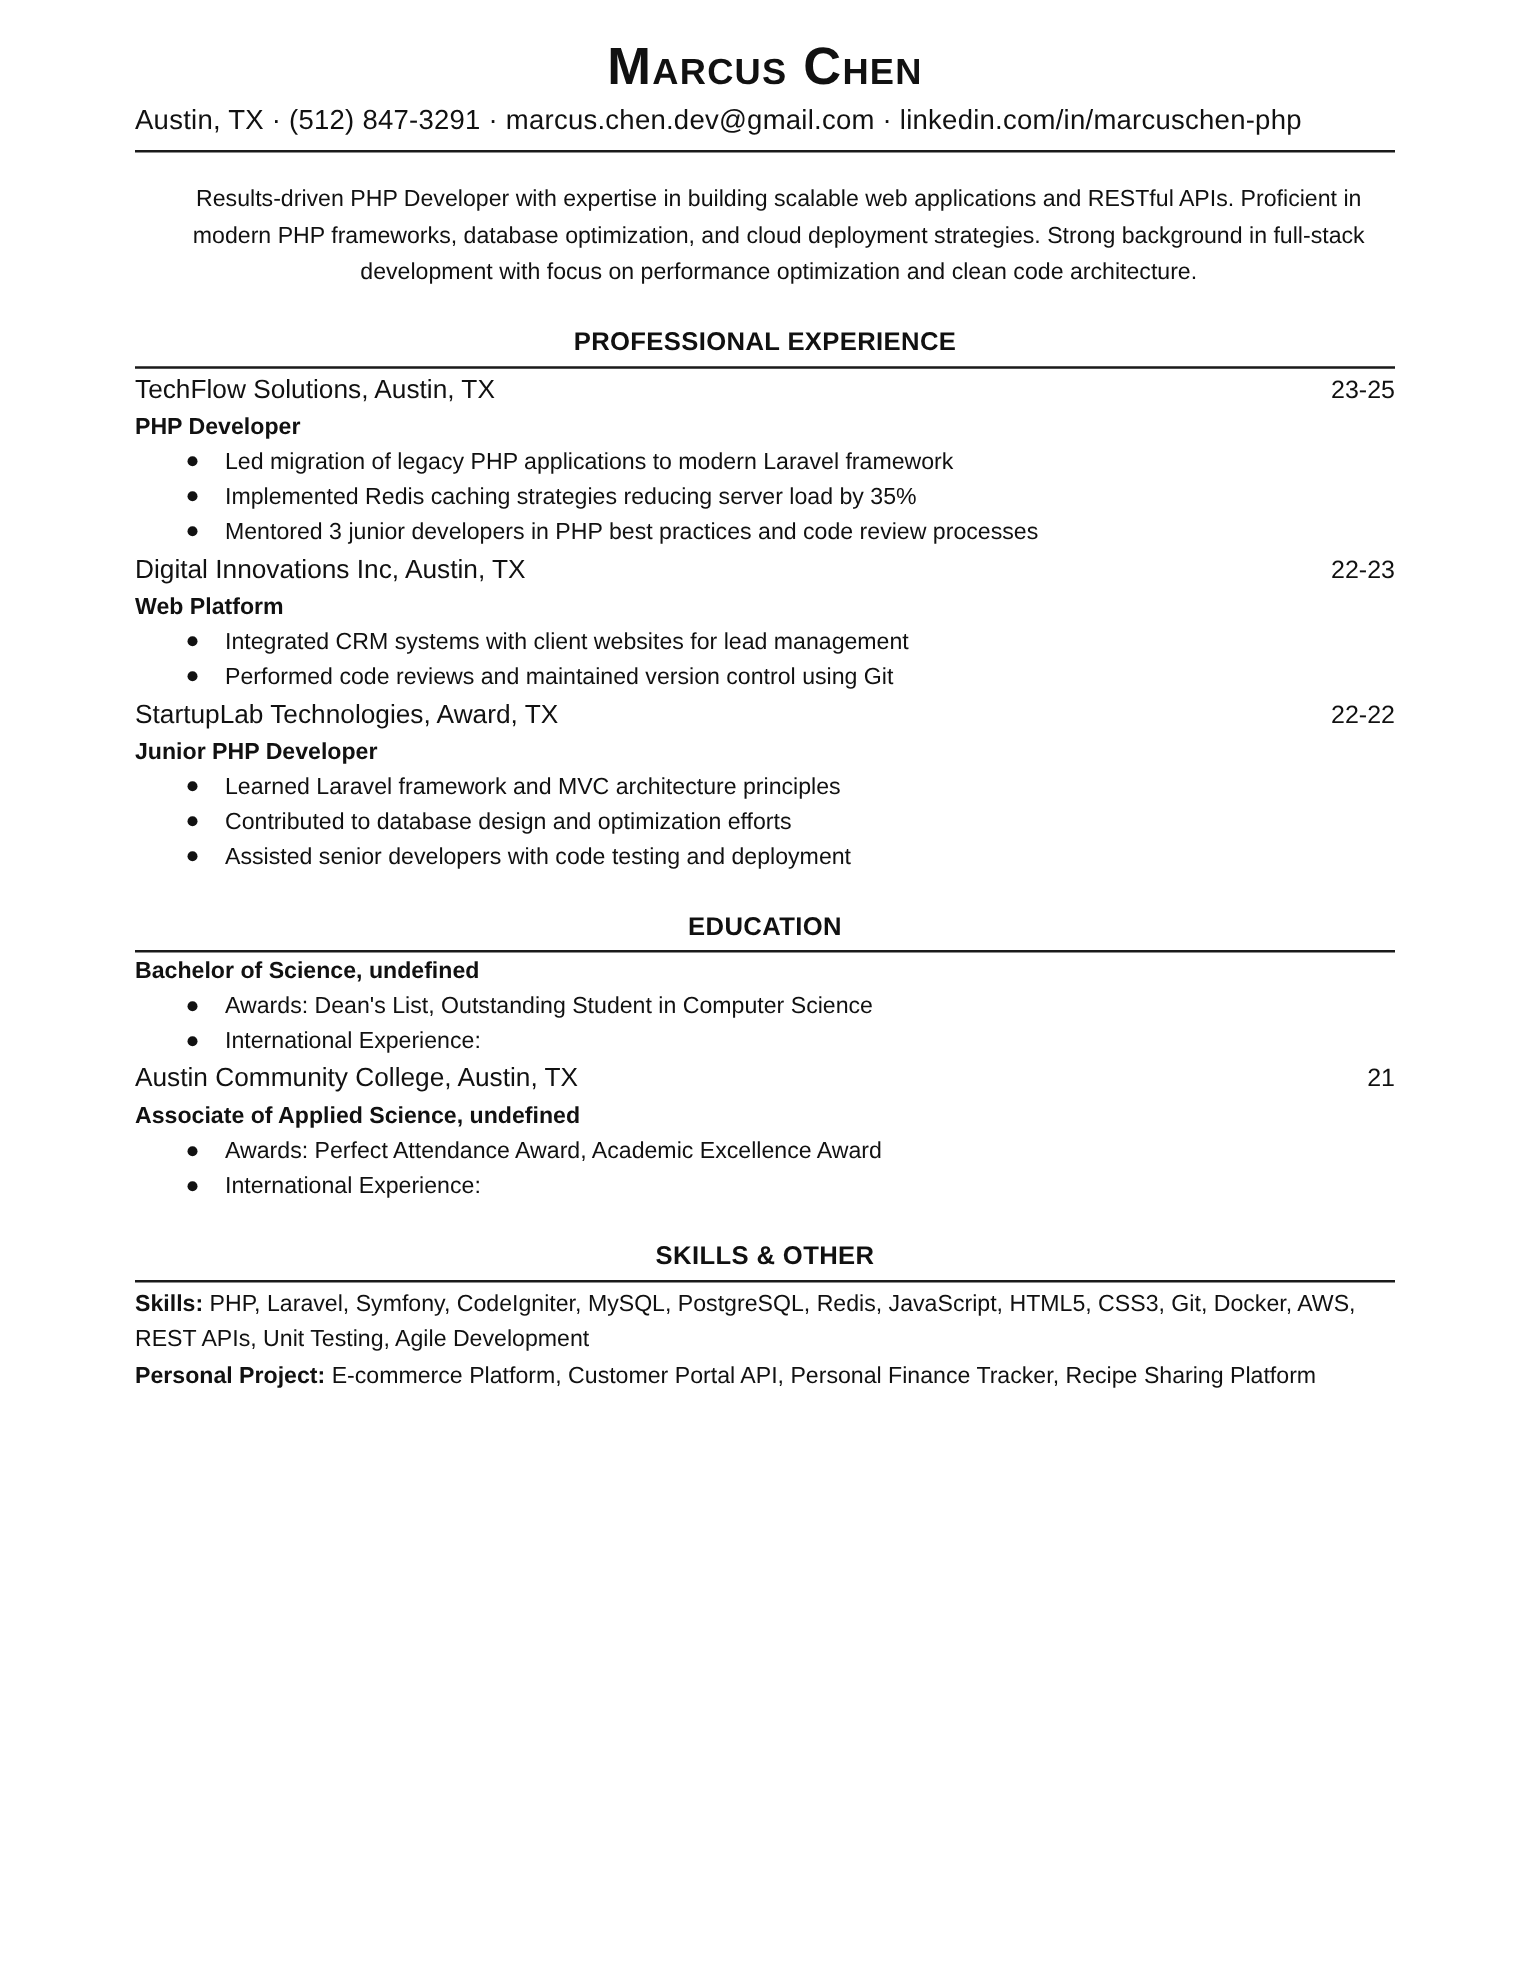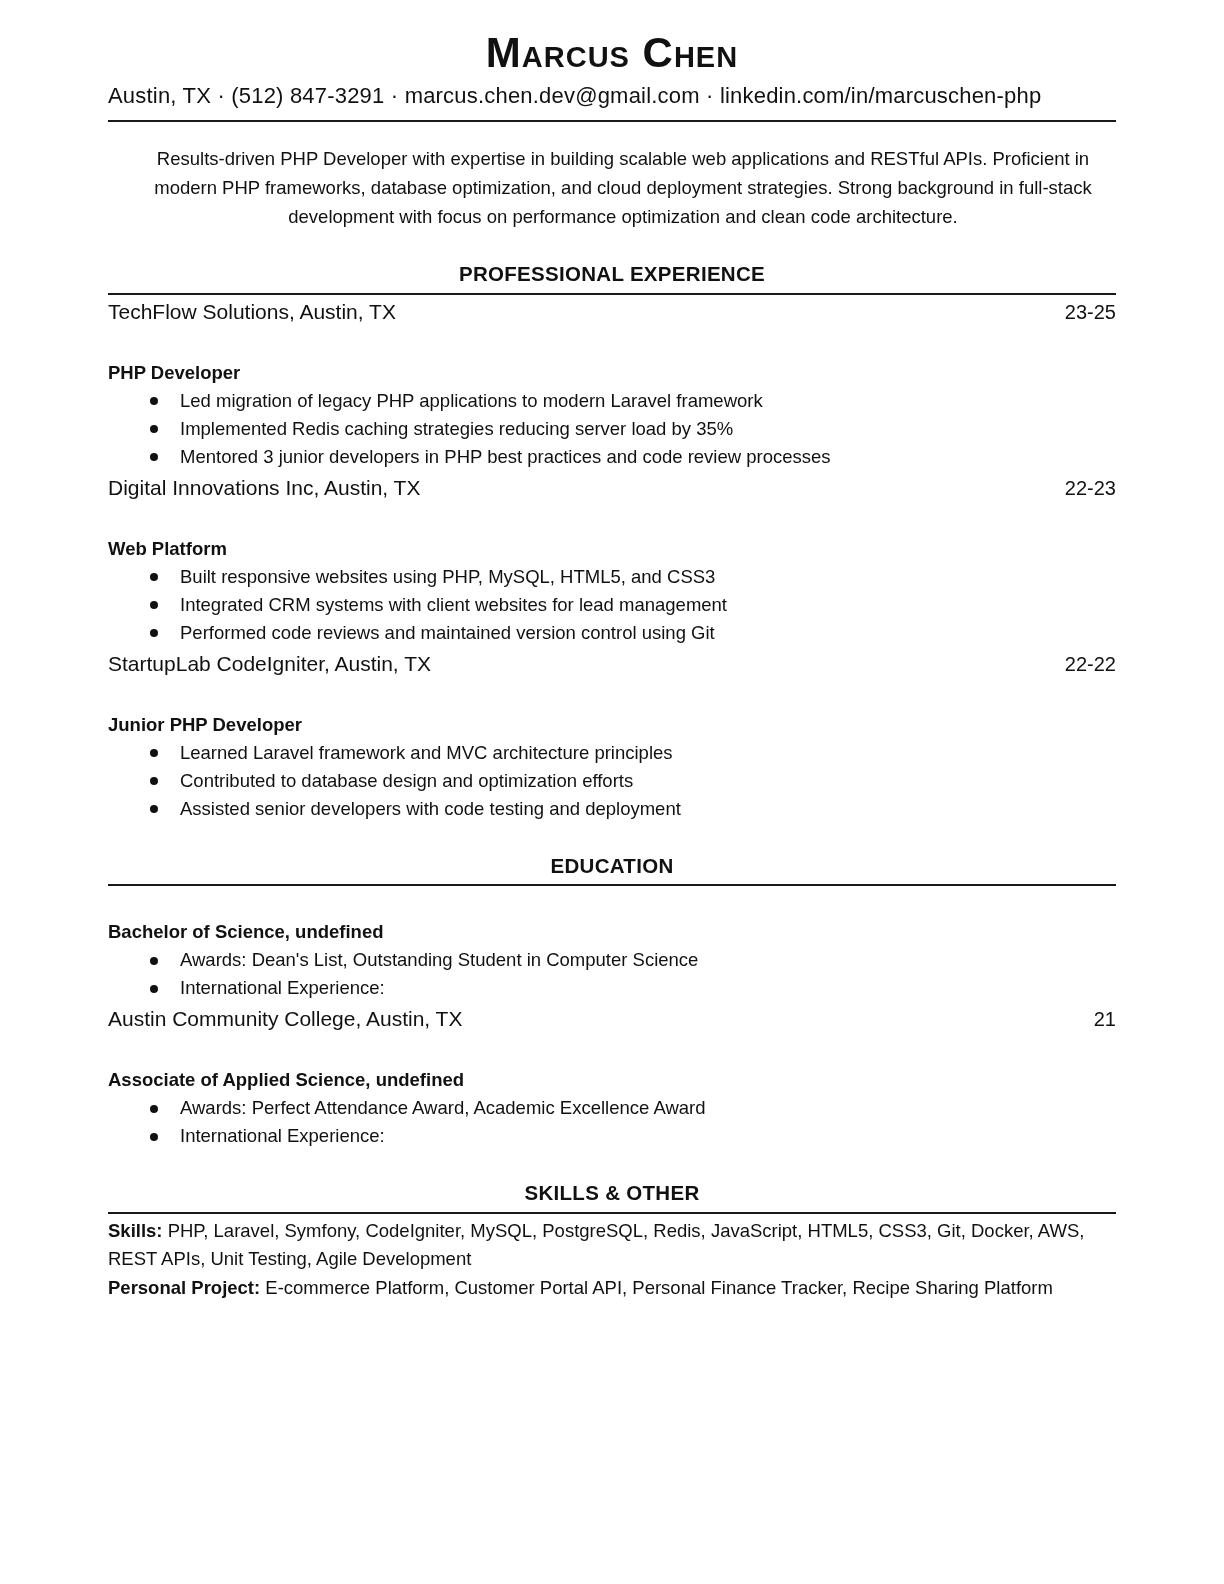--- a/index.html
+++ b/index.html
@@ -61,21 +61,20 @@
     align-items: baseline;
     font-size: 21px;
     line-height: 30px;
     margin-top: 2px;
   }
   .entry-dates { font-size: 20px; }
   .entry-role {
     font-size: 18.5px;
     font-weight: 700;
     line-height: 28px;
-    margin-top: 32px;
   }
   ul.bullets { list-style: none; }
   ul.bullets li {
     position: relative;
     padding-left: 72px;
     font-size: 18.5px;
     line-height: 28px;
   }
   ul.bullets li::before {
     content: "";
@@ -126,29 +125,28 @@
       </ul>
     </div>
 
     <div class="entry">
       <div class="entry-head">
         <span class="entry-company">Digital Innovations Inc, Austin, TX</span>
         <span class="entry-dates">22-23</span>
       </div>
       <div class="entry-role">Web Platform</div>
       <ul class="bullets">
-        <li>Built responsive websites using PHP, MySQL, HTML5, and CSS3</li>
         <li>Integrated CRM systems with client websites for lead management</li>
         <li>Performed code reviews and maintained version control using Git</li>
       </ul>
     </div>
 
     <div class="entry">
       <div class="entry-head">
-        <span class="entry-company">StartupLab CodeIgniter, Austin, TX</span>
+        <span class="entry-company">StartupLab Technologies, Award, TX</span>
         <span class="entry-dates">22-22</span>
       </div>
       <div class="entry-role">Junior PHP Developer</div>
       <ul class="bullets">
         <li>Learned Laravel framework and MVC architecture principles</li>
         <li>Contributed to database design and optimization efforts</li>
         <li>Assisted senior developers with code testing and deployment</li>
       </ul>
     </div>
   </section>

